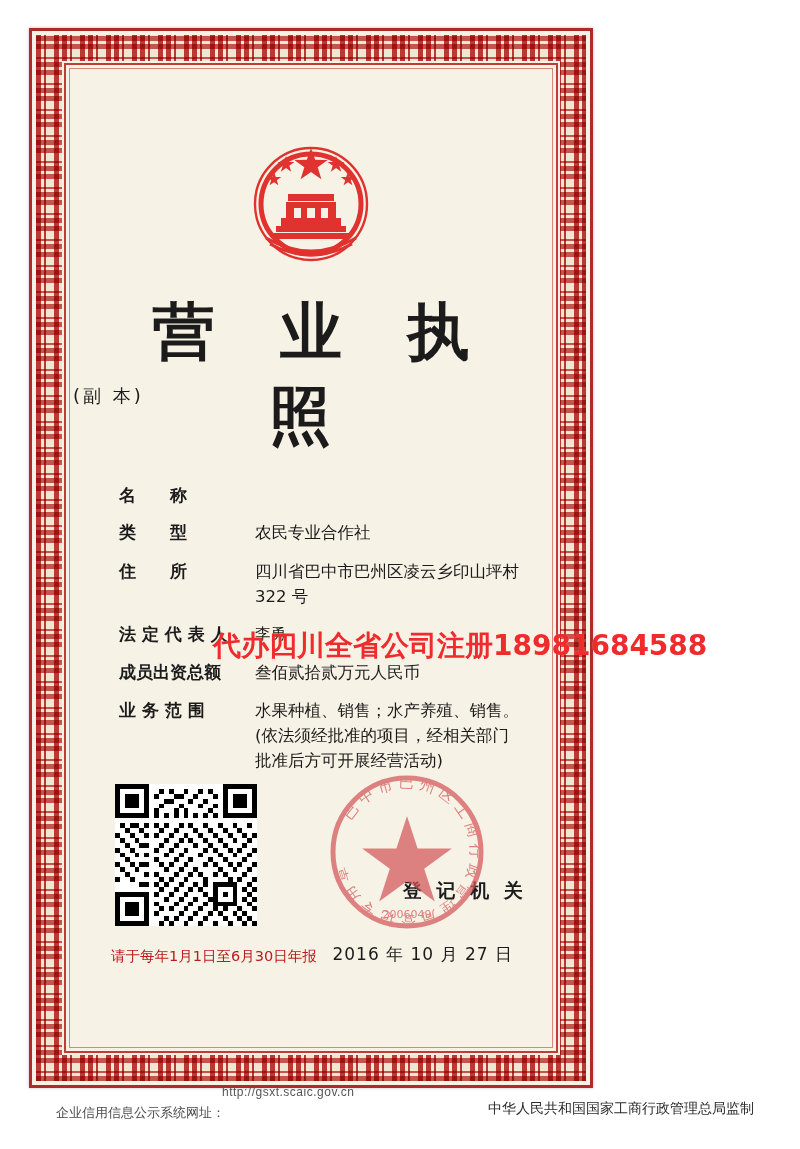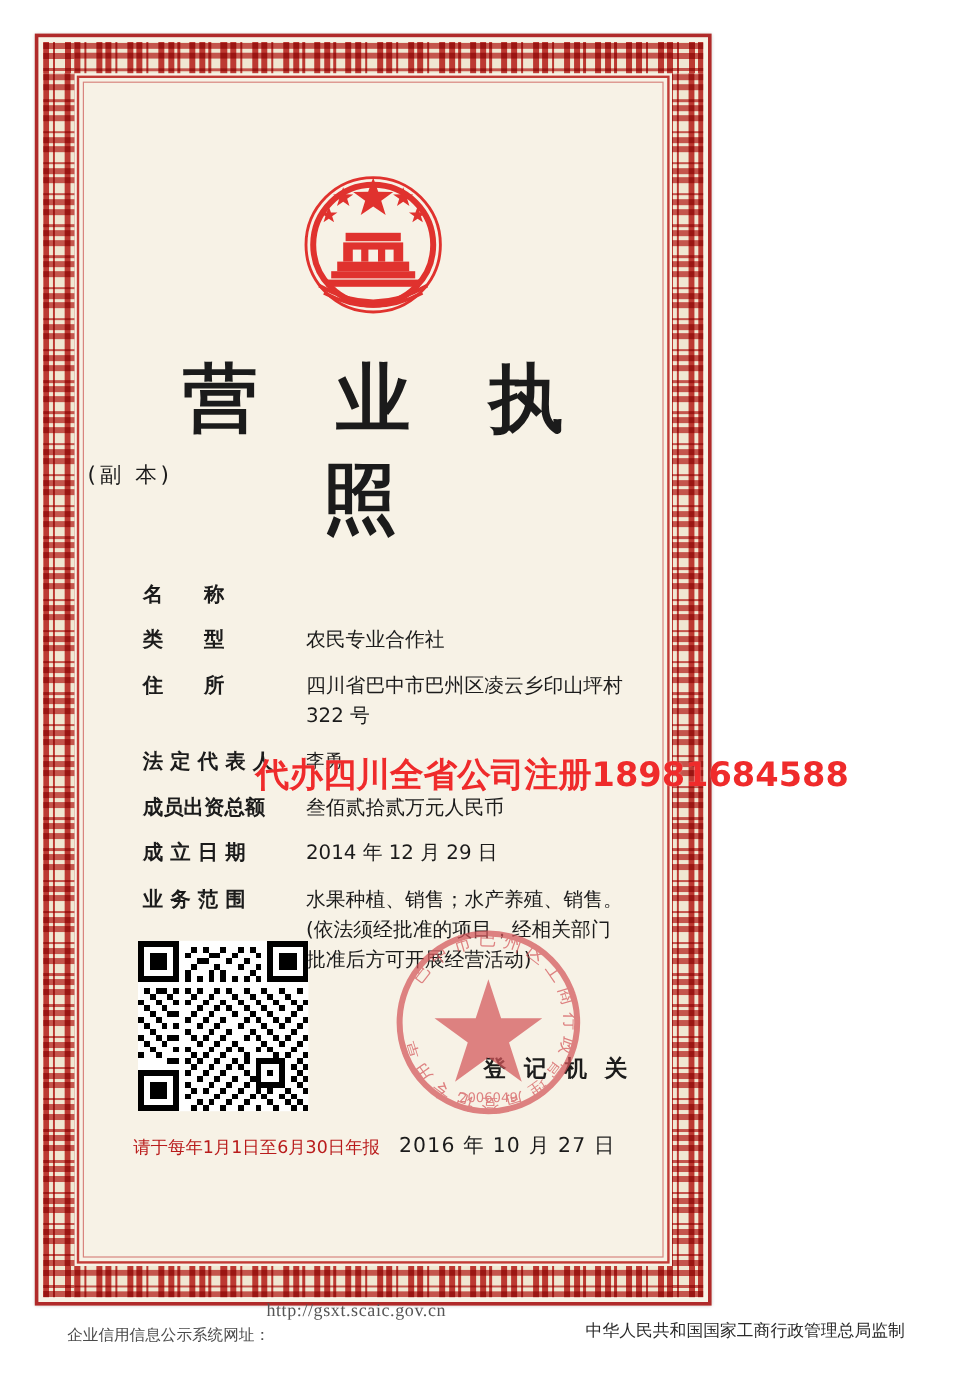--- a/index.html
+++ b/index.html
@@ -222,22 +222,22 @@
     width: 168px;
     height: 168px;
     opacity: .72;
   }
 
   
   .footer-url {
     position: absolute;
     left: 222px;
     top: 1085px;
-    font-family: Liberation Serif, serif;
-    font-size: 15px;
+    font-family: Liberation Sans, sans-serif;
+    font-size: 12px;
     color: #555;
     letter-spacing: .5px;
   }
   .footer-left {
     position: absolute;
     left: 56px;
     top: 1104px;
     font-family: "DejaVu Sans", "Liberation Sans", sans-serif;
     font-size: 13px;
     color: #4a4a4a;
@@ -319,24 +319,20 @@
         <div class="lbl">住　　所</div>
         <div class="val">四川省巴中市巴州区凌云乡印山坪村 322 号</div>
       </div>
       <div class="row">
         <div class="lbl">法 定 代 表 人</div>
         <div class="val small">李勇</div>
       </div>
       <div class="row">
         <div class="lbl">成员出资总额</div>
         <div class="val">叁佰贰拾贰万元人民币</div>
-      </div>
-      <div class="row">
-        <div class="lbl">成 立 日 期</div>
-        <div class="val">2014 年 12 月 29 日</div>
       </div>
       <div class="row">
         <div class="lbl">业 务 范 围</div>
         <div class="val">水果种植、销售；水产养殖、销售。(依法须经批准的项目，经相关部门批准后方可开展经营活动)</div>
       </div>
     </div>
 
     <div class="watermark">代办四川全省公司注册18981684588</div>
 
     <div class="qr">

